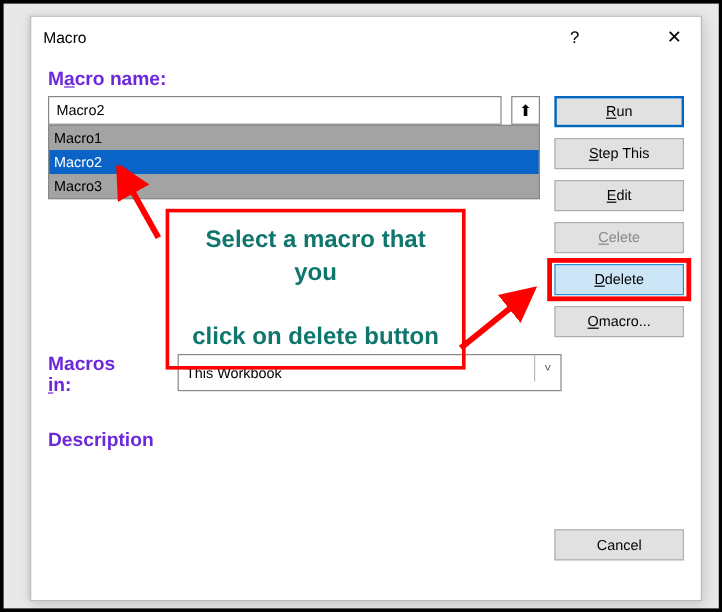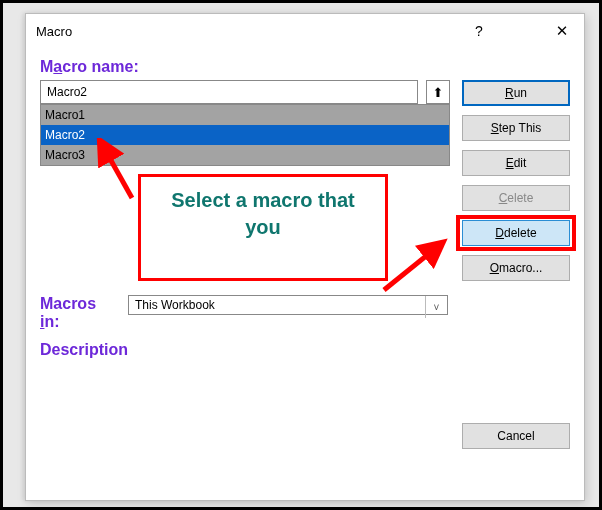--- a/index.html
+++ b/index.html
@@ -21,23 +21,23 @@
   .list-item { padding: 2px 4px; cursor: default; line-height: 16px; }
   .list-item.selected { background: #0a63c6; color: #fff; }
   .side-btns { width: 108px; display: flex; flex-direction: column; gap: 9px; }
   .btn { height: 26px; border: 1px solid #adadad; background: #e1e1e1; font-size: 12px; display: flex; align-items: center; justify-content: center; }
   .btn.primary { border: 2px solid #0067c0; background: #e1e1e1; }
   .btn.disabled { color: #888; }
   .btn.delete-highlight { position: relative; background: #cde6f7; border: 1px solid #2a8dd4; }
   .delete-frame { position: absolute; border: 4px solid red; top: -6px; left: -7px; right: -7px; bottom: -6px; pointer-events: none; }
   .row-macros { display: flex; gap: 12px; margin-top: 14px; }
   .row-macros .label { margin: 0; width: 76px; }
-  .select { flex: 1; height: 20px; border: 1px solid #888; background: #fff; display: flex; align-items: center; padding: 0 6px; font-size: 12px; position: relative; max-width: 320px; }
+  .select { flex: 1; height: 31px; border: 1px solid #888; background: #fff; display: flex; align-items: center; padding: 0 6px; font-size: 12px; position: relative; max-width: 320px; margin-left: 20px; }
   .select .chev { position: absolute; right: 0; top: 0; width: 22px; height: 22px; display: flex; align-items: center; justify-content: center; border-left: 1px solid #bbb; font-size: 10px; color: #555; }
-  .desc-label { margin-top: 10px; }
+  .desc-label { margin-top: 28px; }
   .cancel-row { display: flex; justify-content: flex-end; margin-top: 64px; }
   .cancel-row .btn { width: 108px; }
   
   .anno-box { position: absolute; border: 3px solid red; color: #0f766e; font-weight: bold; font-size: 20px; text-align: center; padding: 10px 12px; background: transparent; line-height: 1.35; }
   .arrow { position: absolute; pointer-events: none; }
 </style>
 </head>
 <body>
 
 <div class="frame">
@@ -106,20 +106,21 @@
 
       <span class="label desc-label">Description</span>
 
       <div class="cancel-row">
         <div class="btn">Cancel</div>
       </div>
 
       <div class="anno-box" style="top:126px; left:112px; width:250px;">
         <span>Select a macro that you</span><br>
         <br>
+        <span>click on delete button</span>
       </div>
 
       <svg class="arrow" style="top:90px; left:66px; width:50px; height:70px;">
         <defs>
             <marker id="ah1" markerWidth="6" markerHeight="6" refX="3" refY="3" orient="auto">
               <path d="M0,0 L6,3 L0,6 Z" fill="red"></path>
             </marker>
           </defs>
         <line x1="40" y1="60" x2="12" y2="10" stroke="red" stroke-width="5" marker-end="url(#ah1)"></line>
       </svg>

